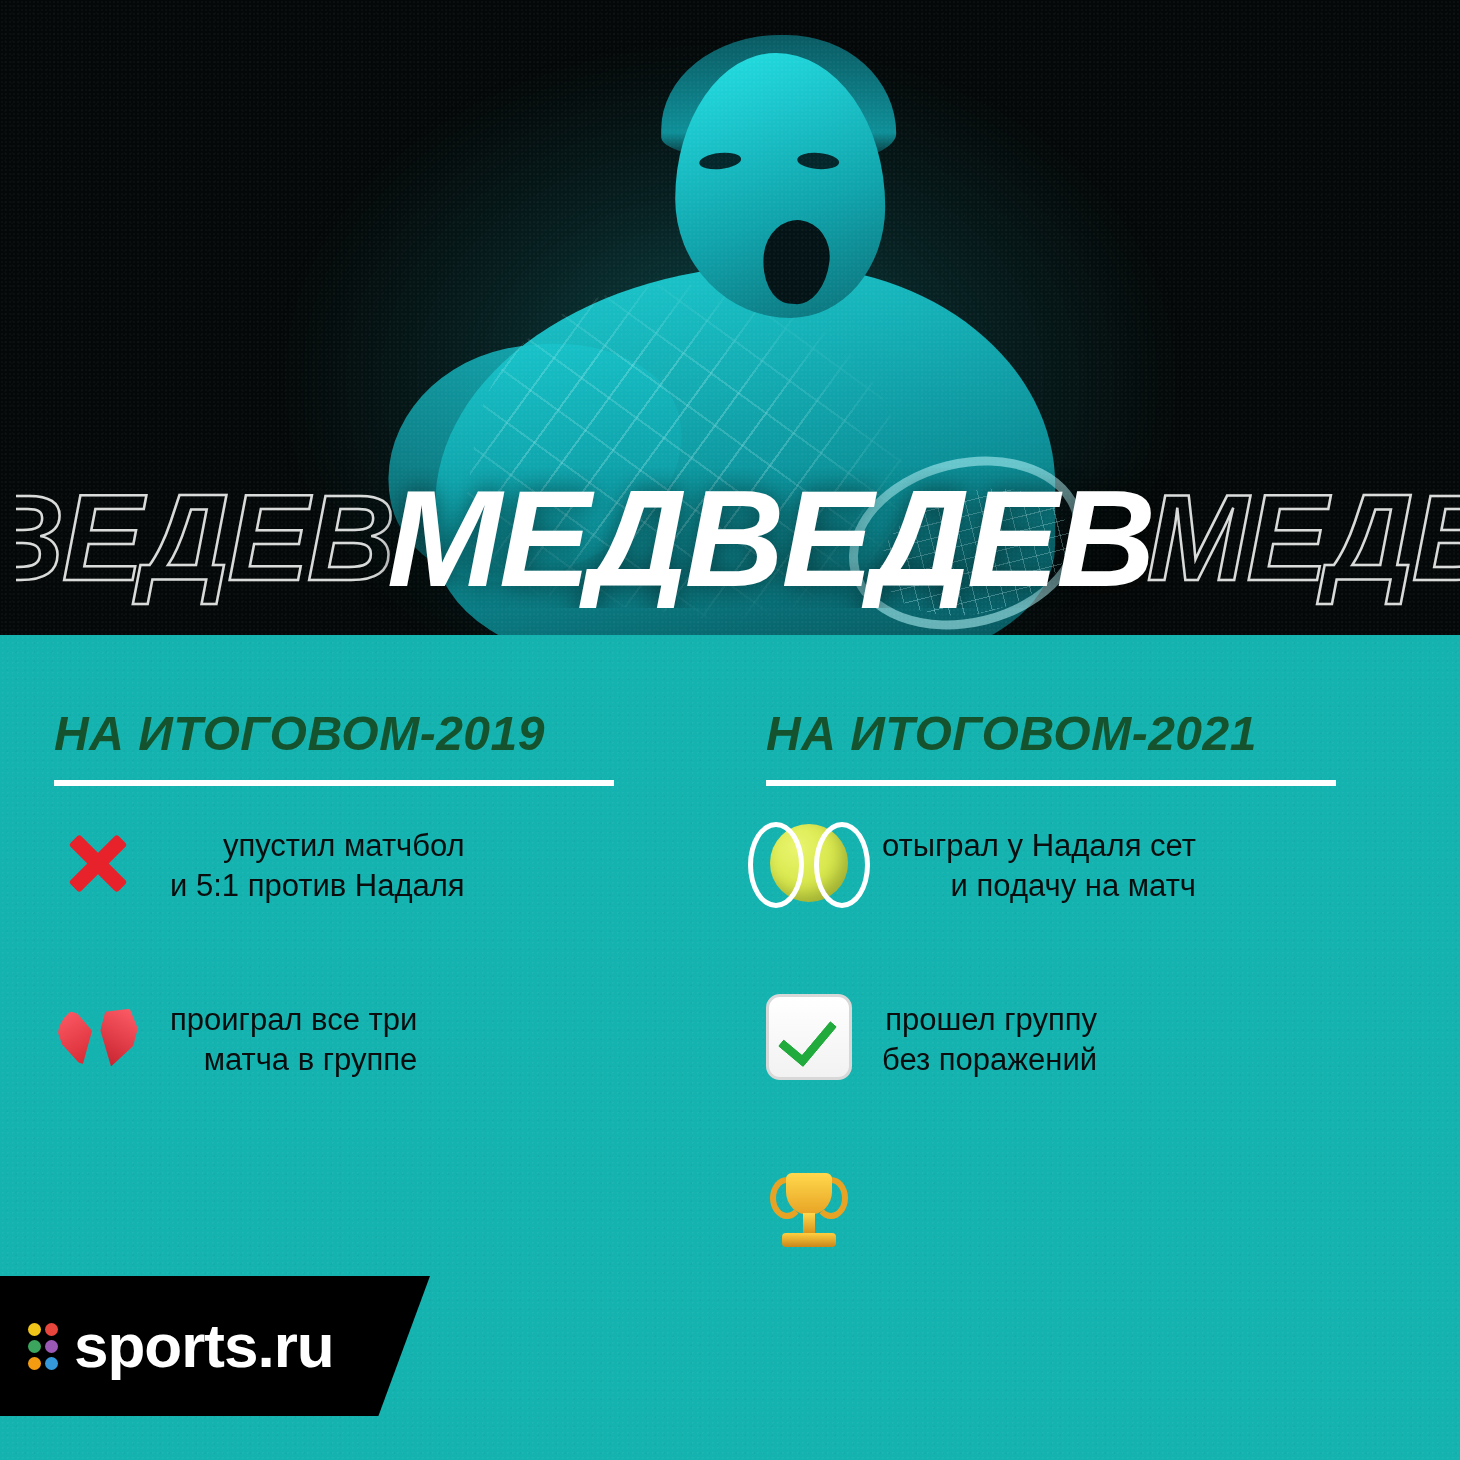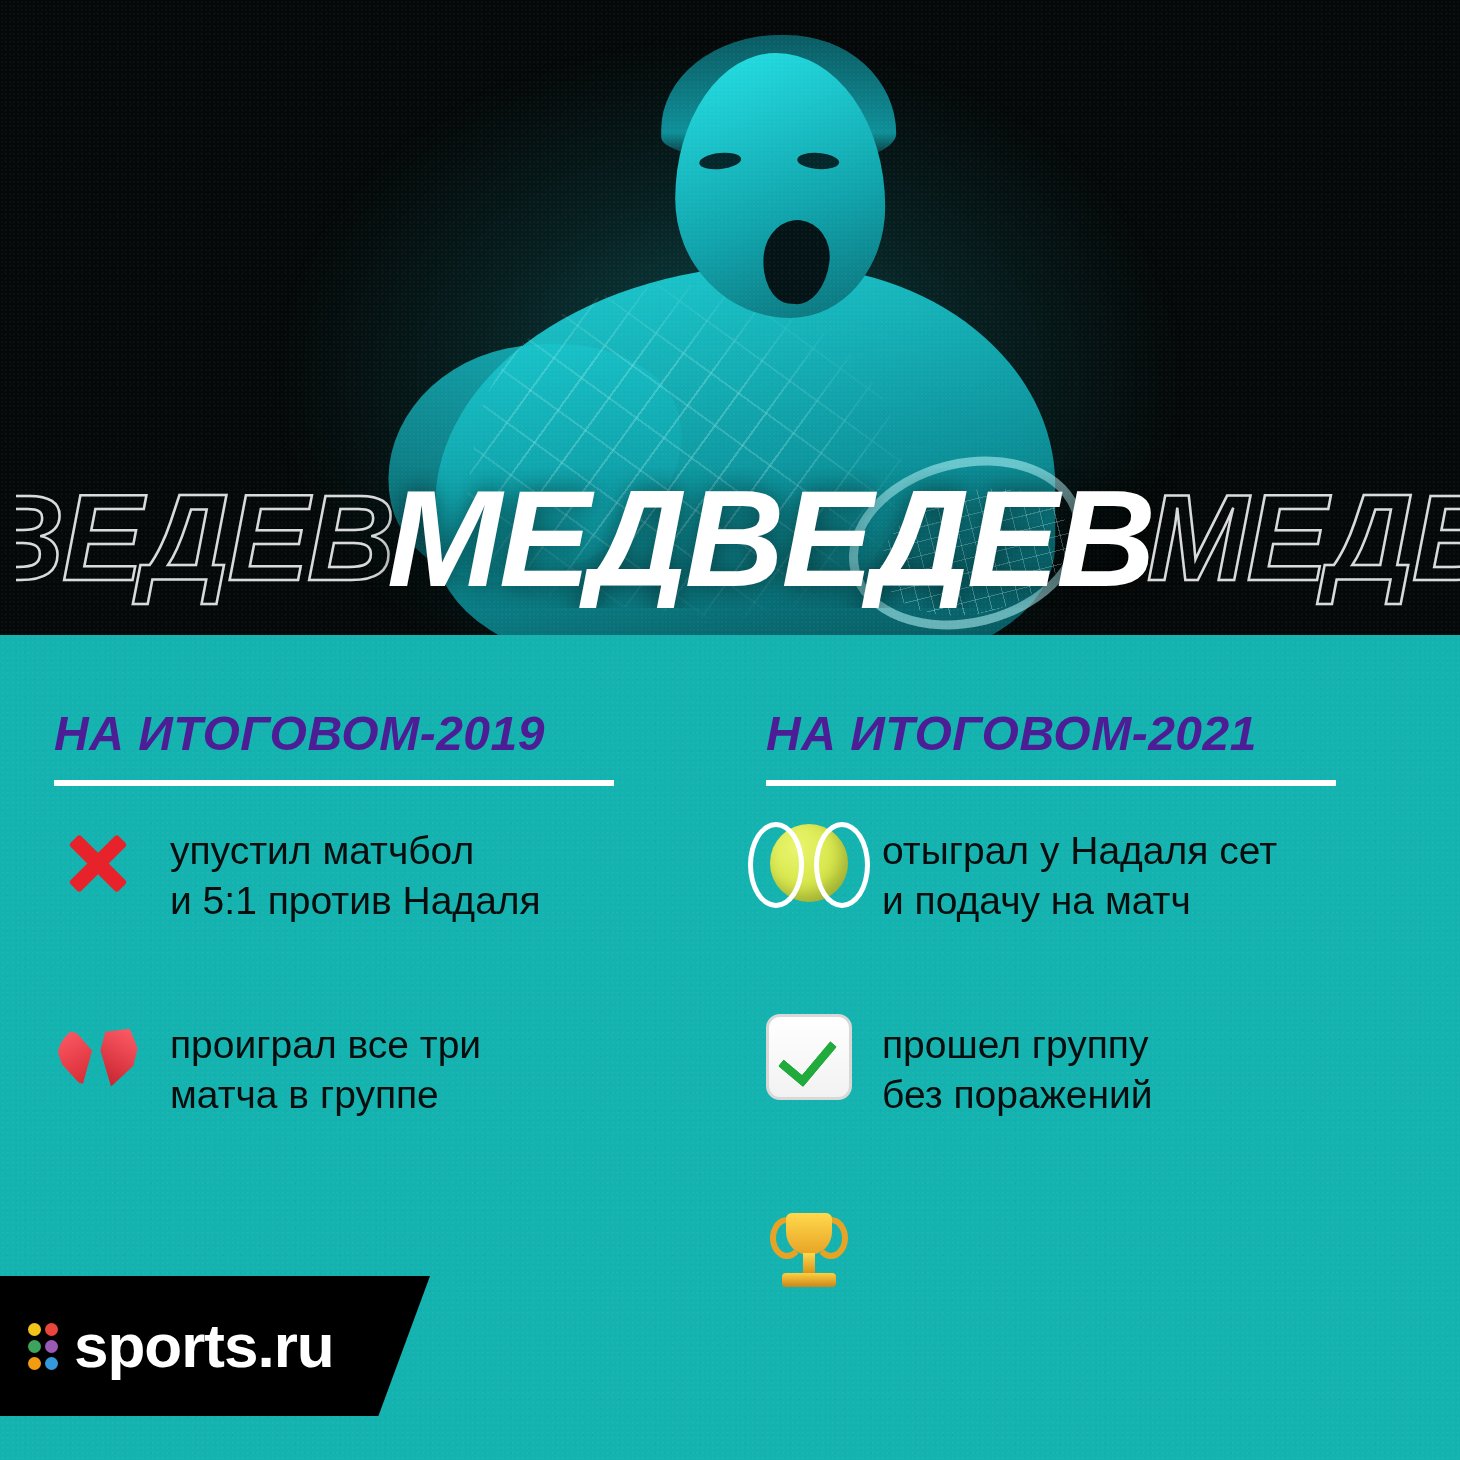--- a/index.html
+++ b/index.html
@@ -214,21 +214,21 @@
     box-sizing: border-box;
   }
   .col { width: 50%; box-sizing: border-box; }
   .col.left  { padding-left: 14px; padding-right: 30px; }
   .col.right { padding-left: 36px; }
 
   .col-title {
     font-size: 48px;
     font-weight: 800;
     font-style: italic;
-    color: #4c1d95;
+    color: #14532d;
     letter-spacing: 0.5px;
     line-height: 1;
     margin: 0 0 26px 0;
     padding-bottom: 22px;
     border-bottom: 6px solid #ffffff;
     display: block;
   }
   .col.left .col-title { width: 560px; }
   .col.right .col-title { width: 570px; }
 
@@ -243,26 +243,27 @@
     width: 86px;
     min-width: 86px;
     height: 86px;
     display: flex;
     align-items: center;
     justify-content: center;
     font-size: 66px;
     line-height: 1;
   }
   .item-text {
-    font-size: 39px;
+    font-size: 31px;
     font-weight: 500;
     color: #0a0d0d;
     line-height: 1.28;
     padding-top: 6px;
     white-space: pre-line;
+    text-align: right;
   }
 
   
   .ic-cross {
     position: relative;
     width: 74px; height: 74px;
   }
   .ic-cross::before, .ic-cross::after {
     content: "";
     position: absolute;

